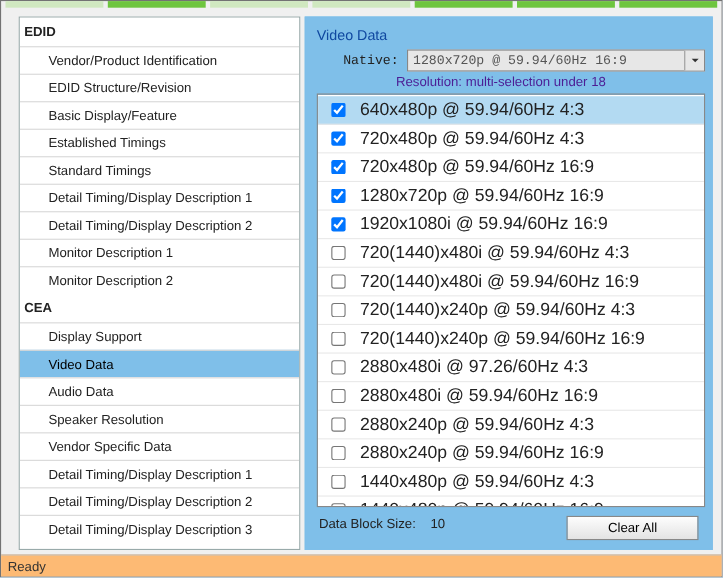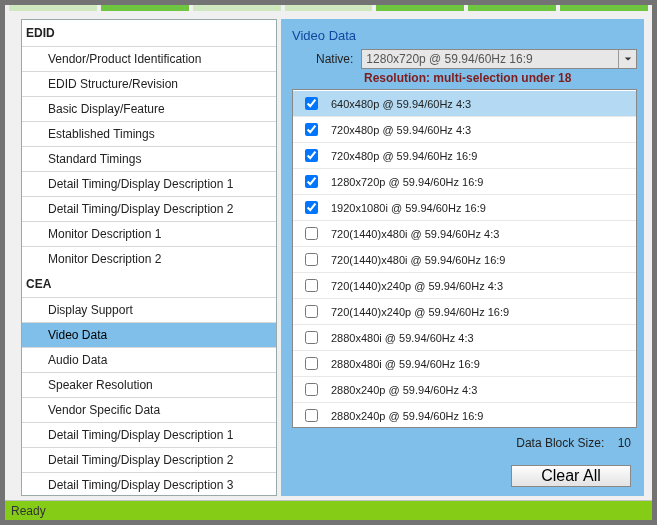--- a/index.html
+++ b/index.html
@@ -1,42 +1,42 @@
 <!DOCTYPE html>
 <html><head>
 <meta charset="utf-8">
 <style>
   * { box-sizing: border-box; }
   html, body { margin:0; padding:0; font-family: Tahoma, Arial, sans-serif; font-size:12px; color:#222; }
-  .app { width:657px; height:525px; background:#f0f0f0; display:flex; flex-direction:column; border:5px solid #737373;}
+  .app { width:657px; height:525px; background:#f0f0f0; display:flex; flex-direction:column; border:1px solid #737373;}
   .topbar { height:6px; display:flex; gap:4px; padding:0 4px; }
   .topbar .seg { flex:1; background:#6ec53f; }
   .topbar .seg.light { background:#d0e8c0; }
   .main { flex:1; display:flex; padding:8px 8px 4px 16px; gap:4px; overflow:hidden;}
   .left { width:256px; background:#fff; border:1px solid #9aa; overflow-y:auto; }
   .section-hdr { font-weight:bold; padding:6px 6px 6px 4px; background:#fff; }
   .nav-item { padding:5px 5px 5px 26px; border-top:1px solid #d8d8d8; cursor:pointer; background:#fff; }
   .nav-item.active { background:#7fbfe9; color:#000; }
   .right { flex:1; background:#7fbfe9; border:1px solid #7fbfe9; padding:8px 6px 6px 10px; display:flex; flex-direction:column;}
   .vtitle { color:#1048a0; font-size:13px; margin-bottom:6px; }
-  .native-row { display:flex; align-items:center; gap:8px; margin-bottom:2px; padding-left:24px;}
+  .native-row { display:flex; align-items:center; gap:8px; margin-bottom:2px; padding-left:24px;font-family:Liberation Mono, monospace;}
   .native-row label { color:#222; }
   .native-select { flex:1; height:20px; border:1px solid #888; background:#e7e7e7; font-size:12px; color:#555; display:flex; align-items:center; padding:0 4px; position:relative;}
   .native-select .arrow { position:absolute; right:0; top:0; bottom:0; width:18px; border-left:1px solid #999; display:flex; align-items:center; justify-content:center; background:#e7e7e7;}
   .native-select .arrow svg{ width:8px;height:8px; fill:#333;}
-  .res-hint { text-align:left; padding-left:72px; font-size:12px; margin-bottom:4px; color:#7f1d1d;font-weight:bold;}
+  .res-hint { text-align:left; padding-left:72px; font-size:12px; margin-bottom:4px; color:#4c1d95;}
   .list { flex:1; background:#fff; border:1px solid #888; overflow-y:scroll; padding:1px 0;}
   .list-row { display:flex; align-items:center; gap:10px; padding:3px 8px; border-bottom:1px solid #e8e8e8; }
   .list-row.sel { background:#b3daf2; }
-  .list-row label { flex:1; font-size:11px; }
+  .list-row label { flex:1; font-size:16px; }
   .list-row input[type=checkbox]{ width:13px; height:13px; }
-  .footer-row { display:flex; align-items:flex-end; justify-content:space-between; padding:8px 6px 2px 2px;flex-direction:column;}
+  .footer-row { display:flex; align-items:flex-start; justify-content:space-between; padding:8px 6px 2px 2px;}
   .footer-row .lbl { color:#222; }
-  .clear-btn { width:120px; height:22px; border:1px solid #888; background:linear-gradient(#fdfdfd,#e3e3e3); font-size:16px; cursor:pointer;margin-top:15px;}
-  .statusbar { height:20px; border-top:1px solid #c2c2c2; background:#84cc16; display:flex; align-items:center; padding:0 6px; font-size:12px; color:#333;}
+  .clear-btn { width:120px; height:22px; border:1px solid #888; background:linear-gradient(#fdfdfd,#e3e3e3); font-size:12px; cursor:pointer;}
+  .statusbar { height:20px; border-top:1px solid #c2c2c2; background:#fdba74; display:flex; align-items:center; padding:0 6px; font-size:12px; color:#333;}
   
   .list::-webkit-scrollbar, .left::-webkit-scrollbar { width:16px; }
   .list::-webkit-scrollbar-track, .left::-webkit-scrollbar-track { background:#eee; border-left:1px solid #ccc;}
   .list::-webkit-scrollbar-thumb, .left::-webkit-scrollbar-thumb { background:#c7c7c7; border:1px solid #aaa;}
 </style>
 </head>
 <body>
 
 <div class="app">
   <div class="topbar">
@@ -122,21 +122,21 @@
           <div class="list-row">
             <input type="checkbox" style="">
             <label>720(1440)x240p @ 59.94/60Hz 4:3</label>
           </div>
           <div class="list-row">
             <input type="checkbox" style="">
             <label>720(1440)x240p @ 59.94/60Hz 16:9</label>
           </div>
           <div class="list-row">
             <input type="checkbox" style="">
-            <label>2880x480i @ 59.94/60Hz 4:3</label>
+            <label>2880x480i @ 97.26/60Hz 4:3</label>
           </div>
           <div class="list-row">
             <input type="checkbox" style="">
             <label>2880x480i @ 59.94/60Hz 16:9</label>
           </div>
           <div class="list-row">
             <input type="checkbox" style="">
             <label>2880x240p @ 59.94/60Hz 4:3</label>
           </div>
           <div class="list-row">

